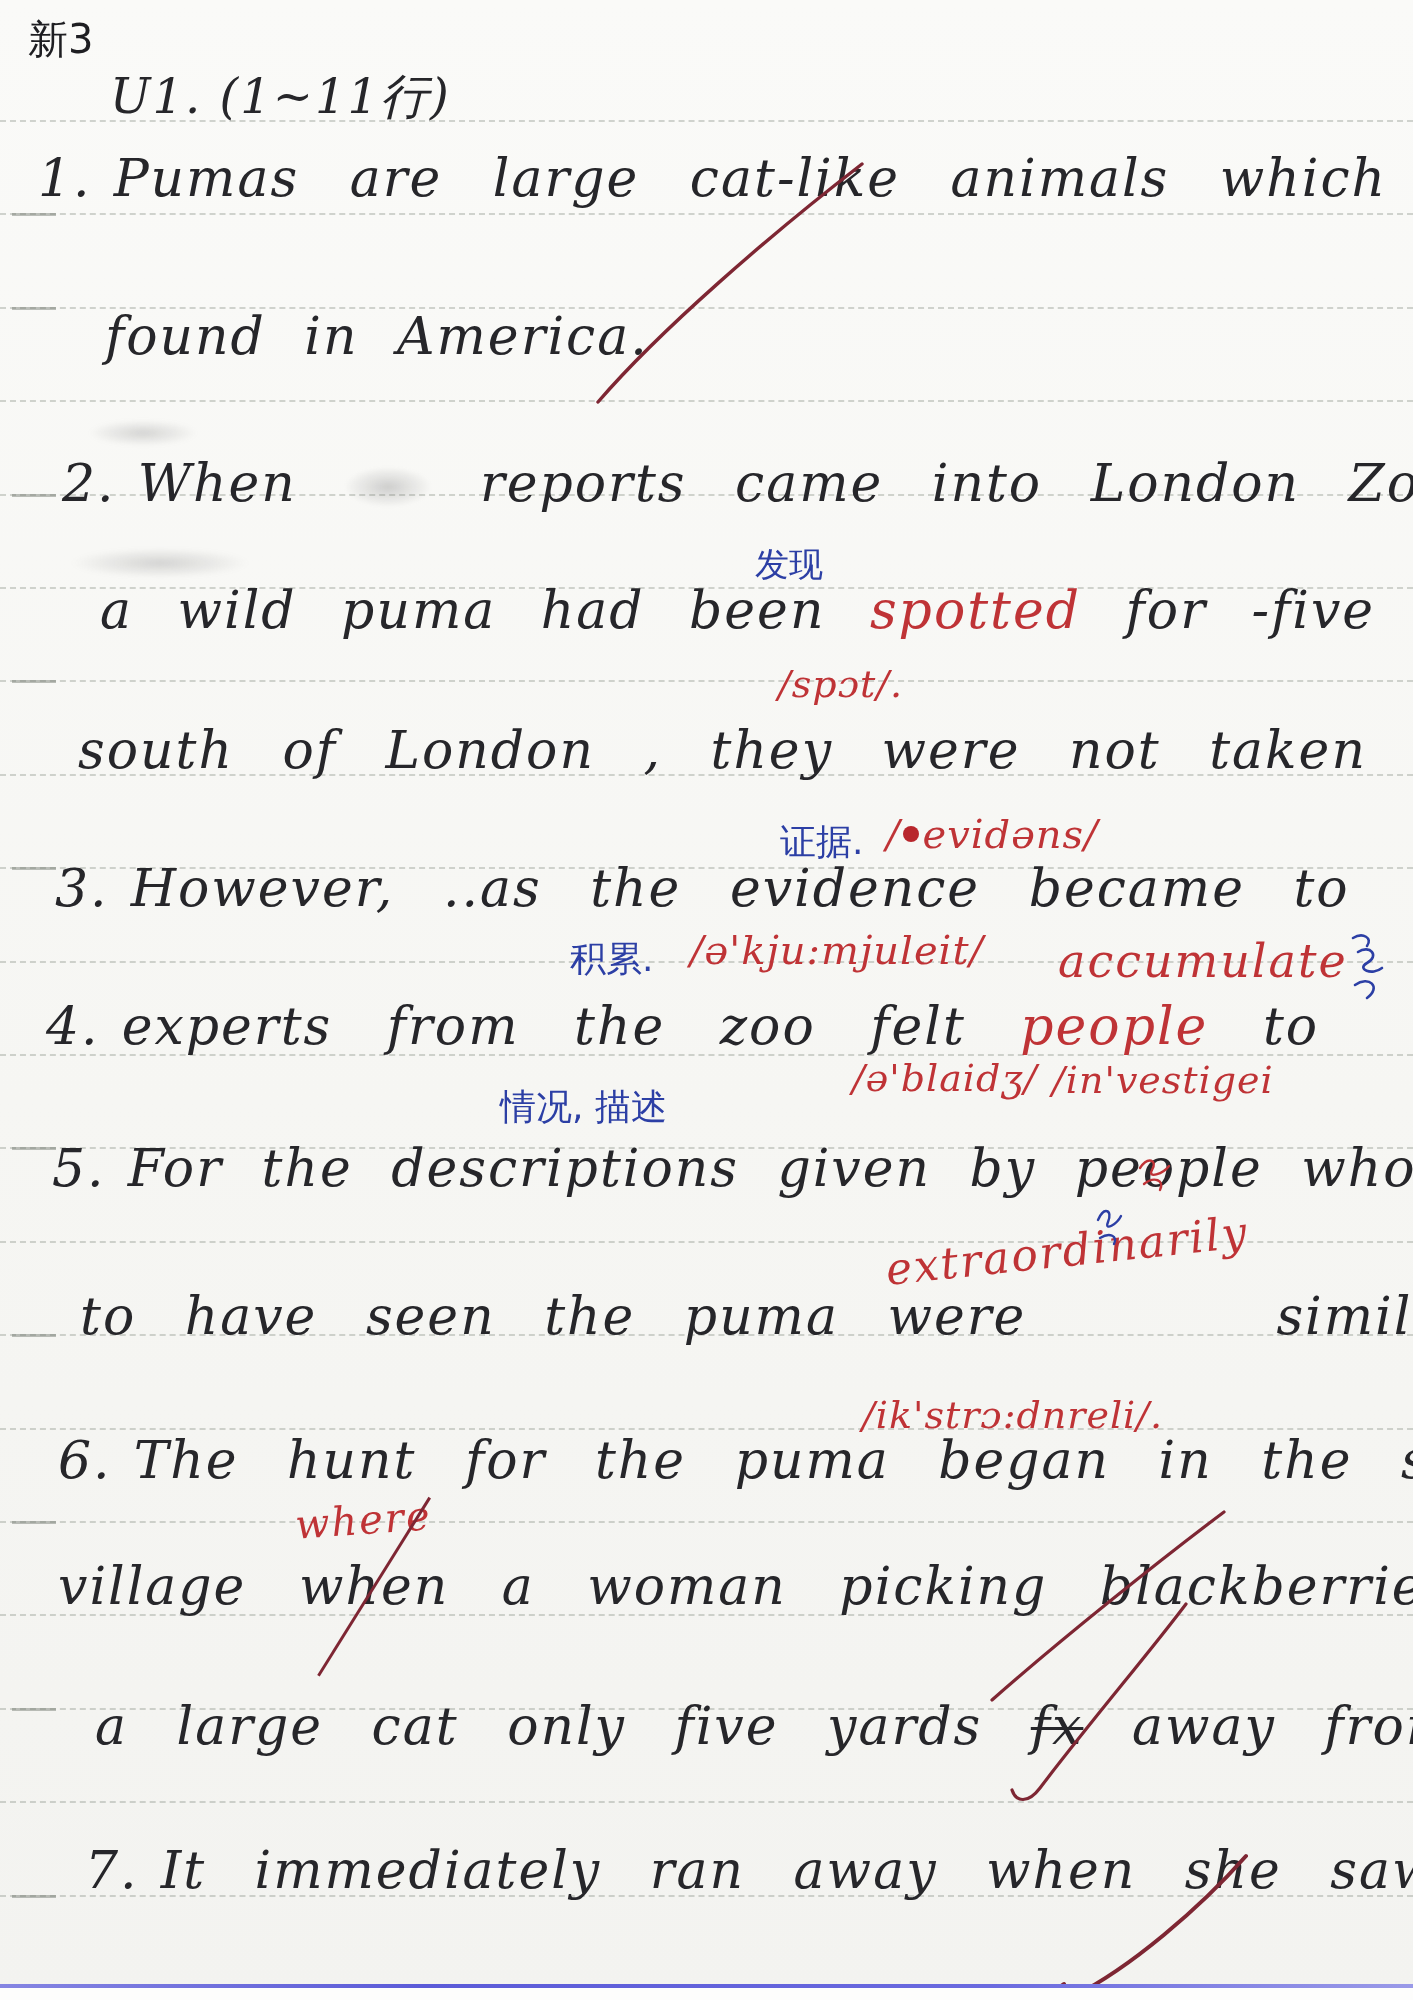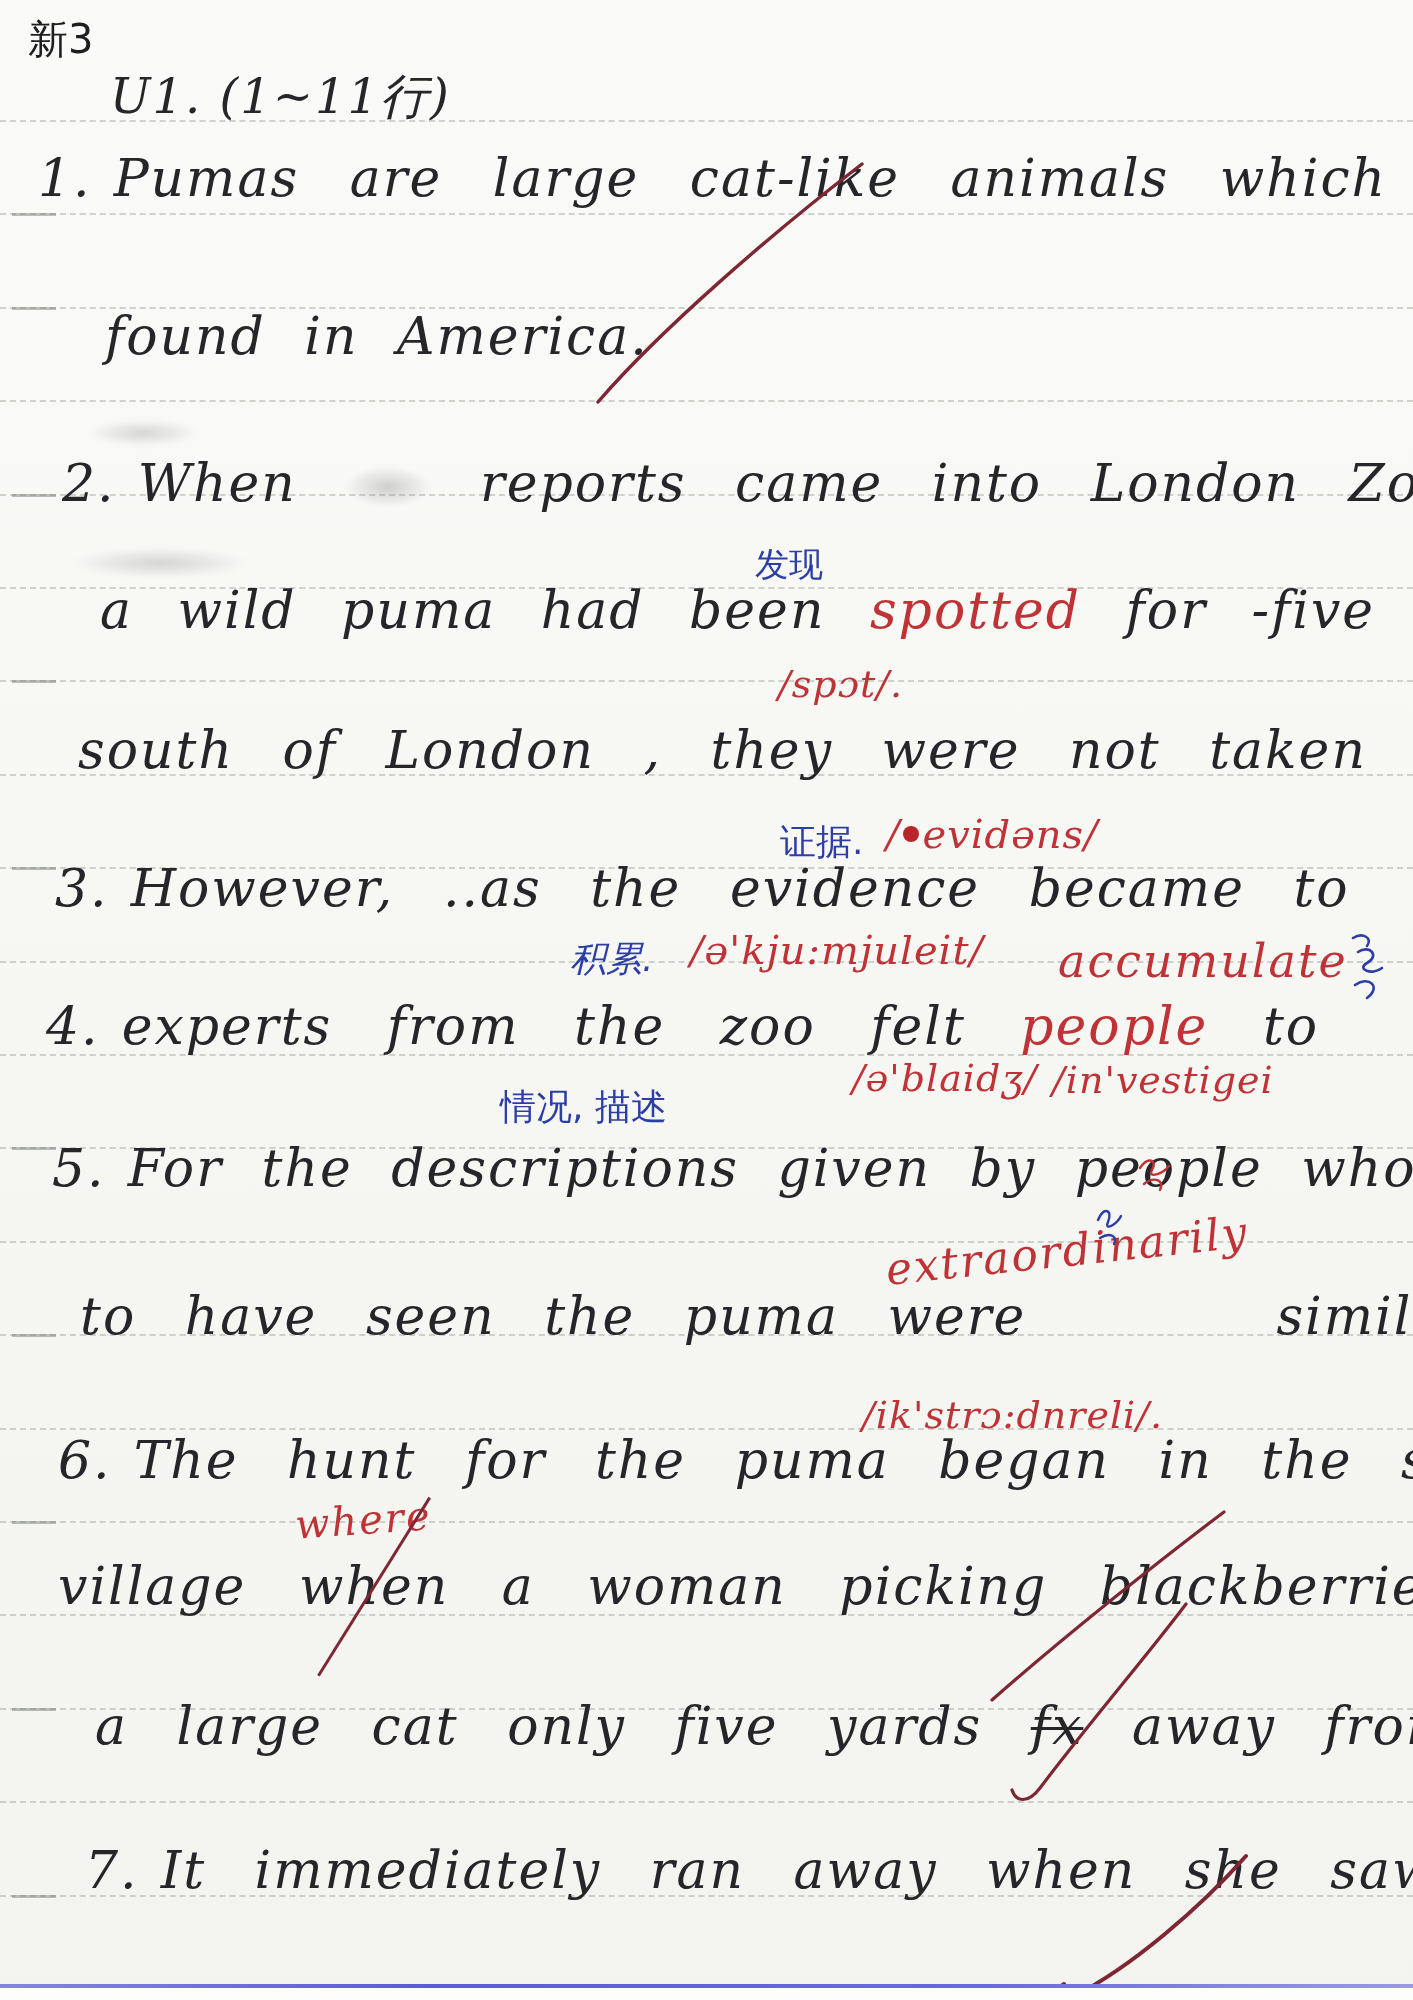--- a/index.html
+++ b/index.html
@@ -108,21 +108,21 @@
 
   <div class="cn" style="left:780px;top:818px;font-size:36px;">证据.</div>
   <div class="hw ann red" style="left:886px;top:812px;font-size:40px;">
     <span>/</span><span class="blot"></span><span>evidəns/</span>
   </div>
   <div class="hw" style="left:55px;top:860px;word-spacing:30px;">
     <span class="num">3.</span><span>However, ..as the evidence became to</span>
     
   </div>
 
-  <div class="cn" style="left:570px;top:935px;font-size:36px;font-style:italic;">积累.</div>
+  <div class="cn" style="left:570px;top:935px;font-size:36px;">积累.</div>
   <div class="hw ann red" style="left:690px;top:928px;font-size:40px;">/ə'kju:mjuleit/</div>
   <div class="hw red" style="left:1058px;top:936px;font-size:46px;">accumulate</div>
 
   <div class="hw" style="left:46px;top:998px;word-spacing:36px;">
     <span class="num">4.</span><span>experts from the zoo felt</span>
     <span class="red">people</span>
     <span>to</span>
     
   </div>
   <div class="hw ann red" style="left:852px;top:1058px;">/ə'blaidʒ/</div>

